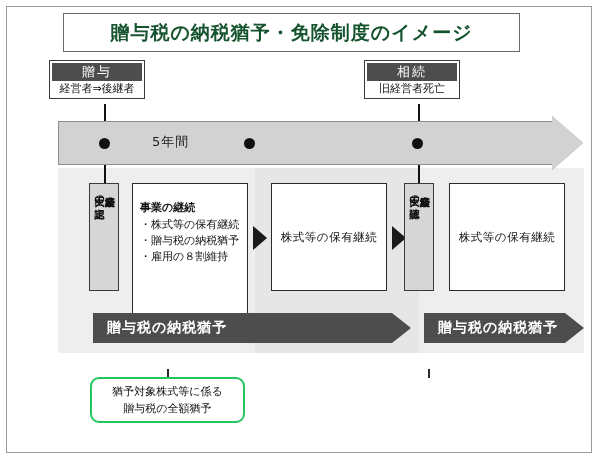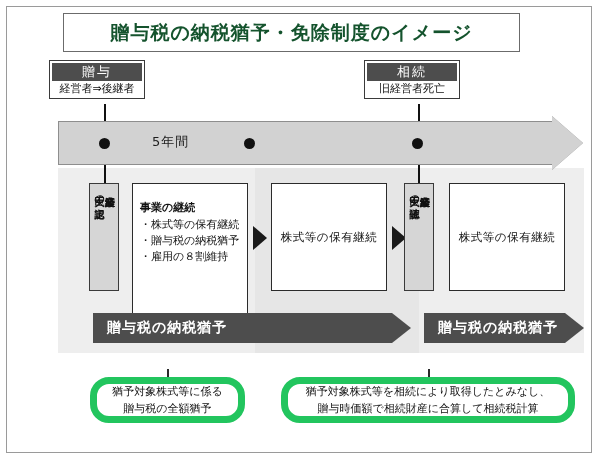--- a/index.html
+++ b/index.html
@@ -119,21 +119,21 @@
   }
   .ban-gift{left:93px;width:318px;}
   .ban-gift .bbody{width:299px;}
   .ban-gift .bhead{left:299px;}
   .ban-succ{left:424px;width:160px;}
   .ban-succ .bbody{width:141px;}
   .ban-succ .bhead{left:141px;}
 
   
   .callout{
-    position:absolute;border:7px solid #22c55e;border-radius:19px;background:#fff;
+    position:absolute;border:2px solid #22c55e;border-radius:9px;background:#fff;
     box-sizing:border-box;display:flex;flex-direction:column;justify-content:center;
   }
   .callout .ln{font-size:11px;color:#111;line-height:1.55;text-align:center;white-space:nowrap;}
   .co-gift{left:90px;top:377px;width:155px;height:46px;}
   .co-succ{left:281px;top:377px;width:294px;height:46px;}
 
   .notch{position:absolute;width:2px;background:#2b2b2b;}
 </style>
 </head>
 <body>
@@ -217,18 +217,14 @@
   </div>
 
   <div class="notch" style="left:167px;top:369px;height:9px;"></div>
   <div class="notch" style="left:428px;top:369px;height:9px;"></div>
 
   <div class="callout co-gift">
     <div class="ln">猶予対象株式等に係る</div>
     <div class="ln">贈与税の全額猶予</div>
   </div>
 
-  <div class="callout co-succ">
-    <div class="ln">猶予対象株式等を相続により取得したとみなし、</div>
-    <div class="ln">贈与時価額で相続財産に合算して相続税計算</div>
-  </div>
 
 </div>
 
 </body></html>

